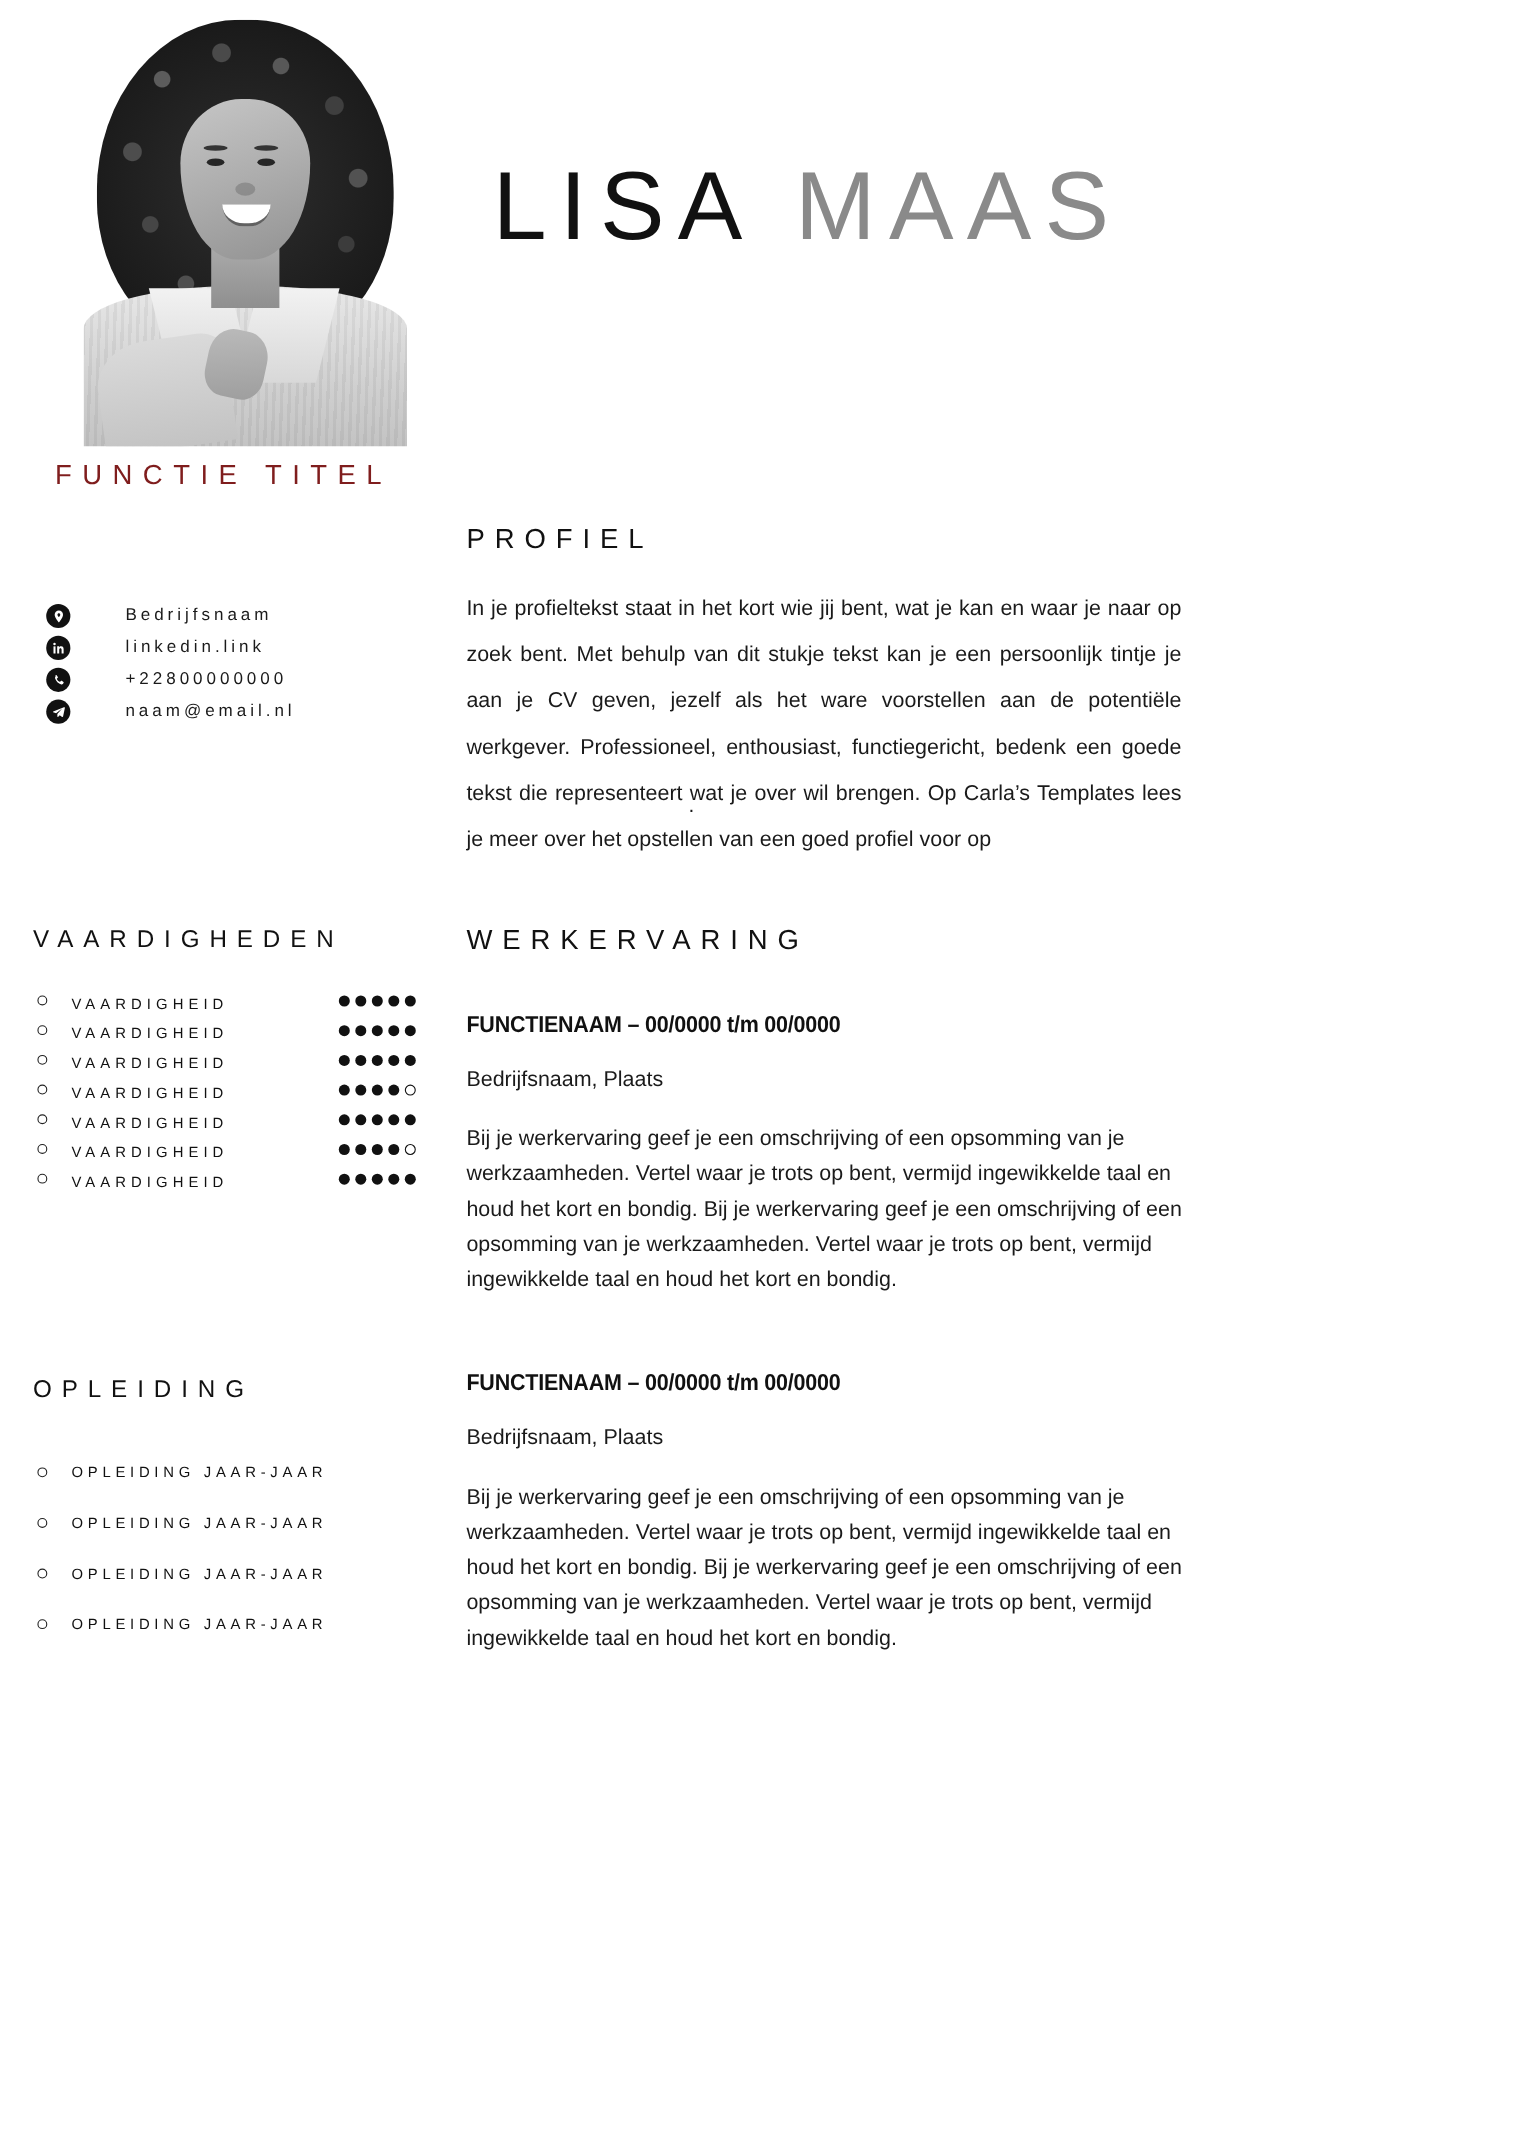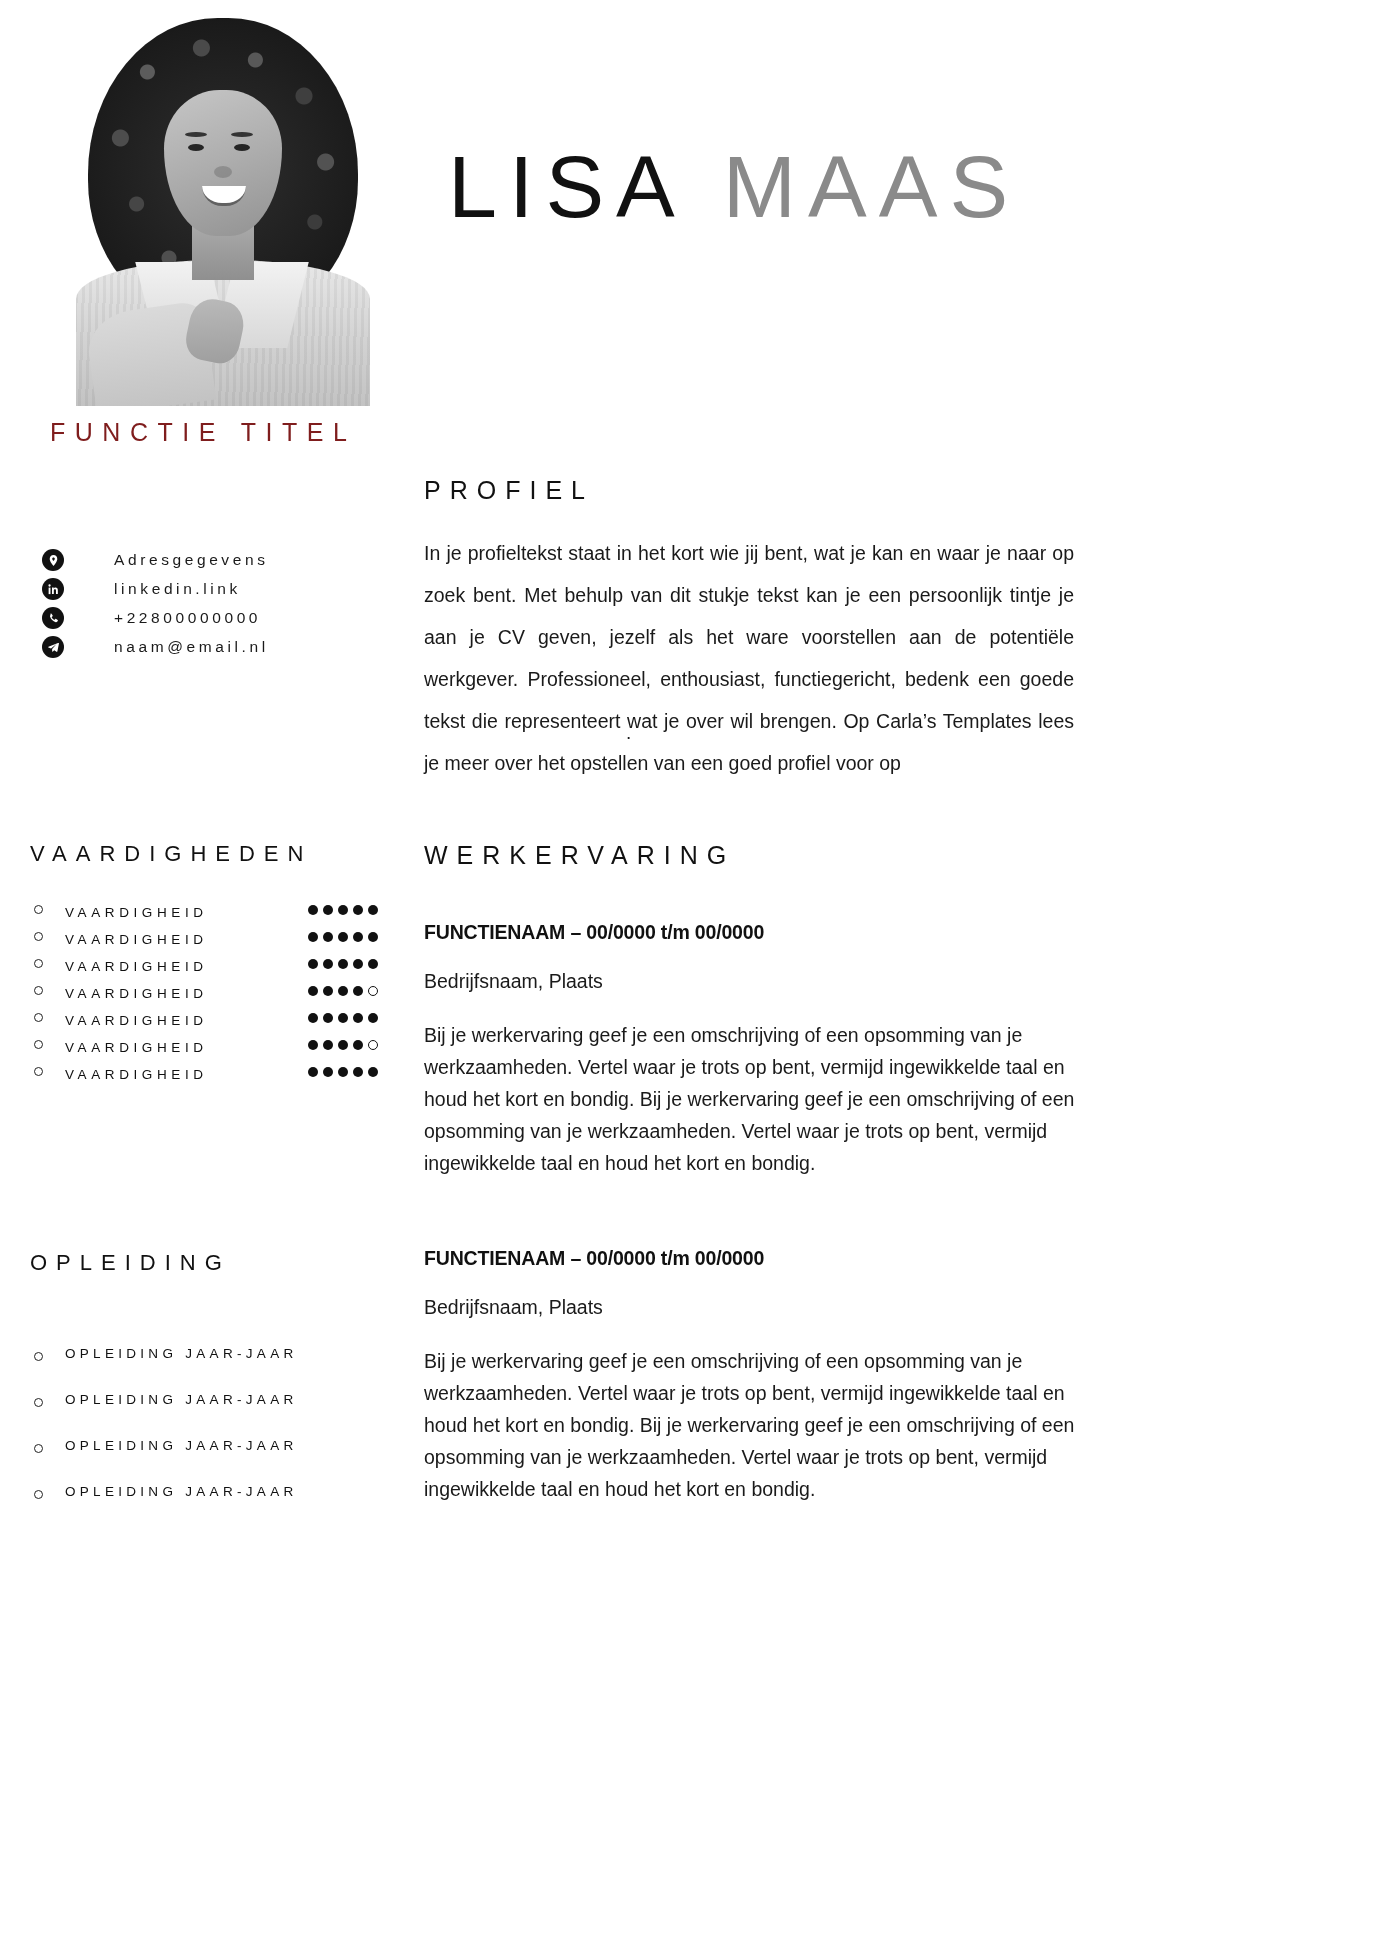--- a/index.html
+++ b/index.html
@@ -241,21 +241,21 @@
   }
 
   .edu-list {
     position: absolute;
     left: 30px;
     top: 1315px;
     width: 360px;
   }
   .edu-row {
     display: flex;
-    align-items: flex-end;
+    align-items: center;
     height: 46px;
   }
   .edu-bullet {
     width: 9px; height: 9px;
     border: 1.2px solid #222;
     border-radius: 50%;
     flex: 0 0 9px;
     margin-right: 22px;
     margin-left: 4px;
   }
@@ -375,21 +375,21 @@
 
   <div class="contact-list">
 
     <div class="contact-row">
       <span class="c-icon">
         <svg width="13" height="13" viewBox="0 0 24 24">
           <path fill="#ffffff" d="M12 2C8.1 2 5 5.1 5 9c0 5.2 7 13 7 13s7-7.8 7-13c0-3.9-3.1-7-7-7z"></path>
           <path fill="#111111" d="M12 6.4c-1.3 0-2.4 1.1-2.4 2.4 0 1.8 2.4 4 2.4 4s2.4-2.2 2.4-4c0-1.3-1.1-2.4-2.4-2.4z"></path>
         </svg>
       </span>
-      <span class="c-text">Adresgegevens</span>
+      <span class="c-text">Bedrijfsnaam</span>
     </div>
 
     <div class="contact-row">
       <span class="c-icon">
         <svg width="13" height="13" viewBox="0 0 24 24">
           <rect x="3" y="8.5" width="3.4" height="12" fill="#ffffff"></rect>
           <circle cx="4.7" cy="4.6" r="2.1" fill="#ffffff"></circle>
           <path fill="#ffffff" d="M9.2 8.5h3.2v1.7c.5-.9 1.6-1.9 3.4-1.9 3 0 4.2 1.9 4.2 5.2v7h-3.4v-6.3c0-1.7-.6-2.6-2-2.6-1.3 0-2 .9-2 2.6v6.3H9.2z"></path>
         </svg>
       </span>

